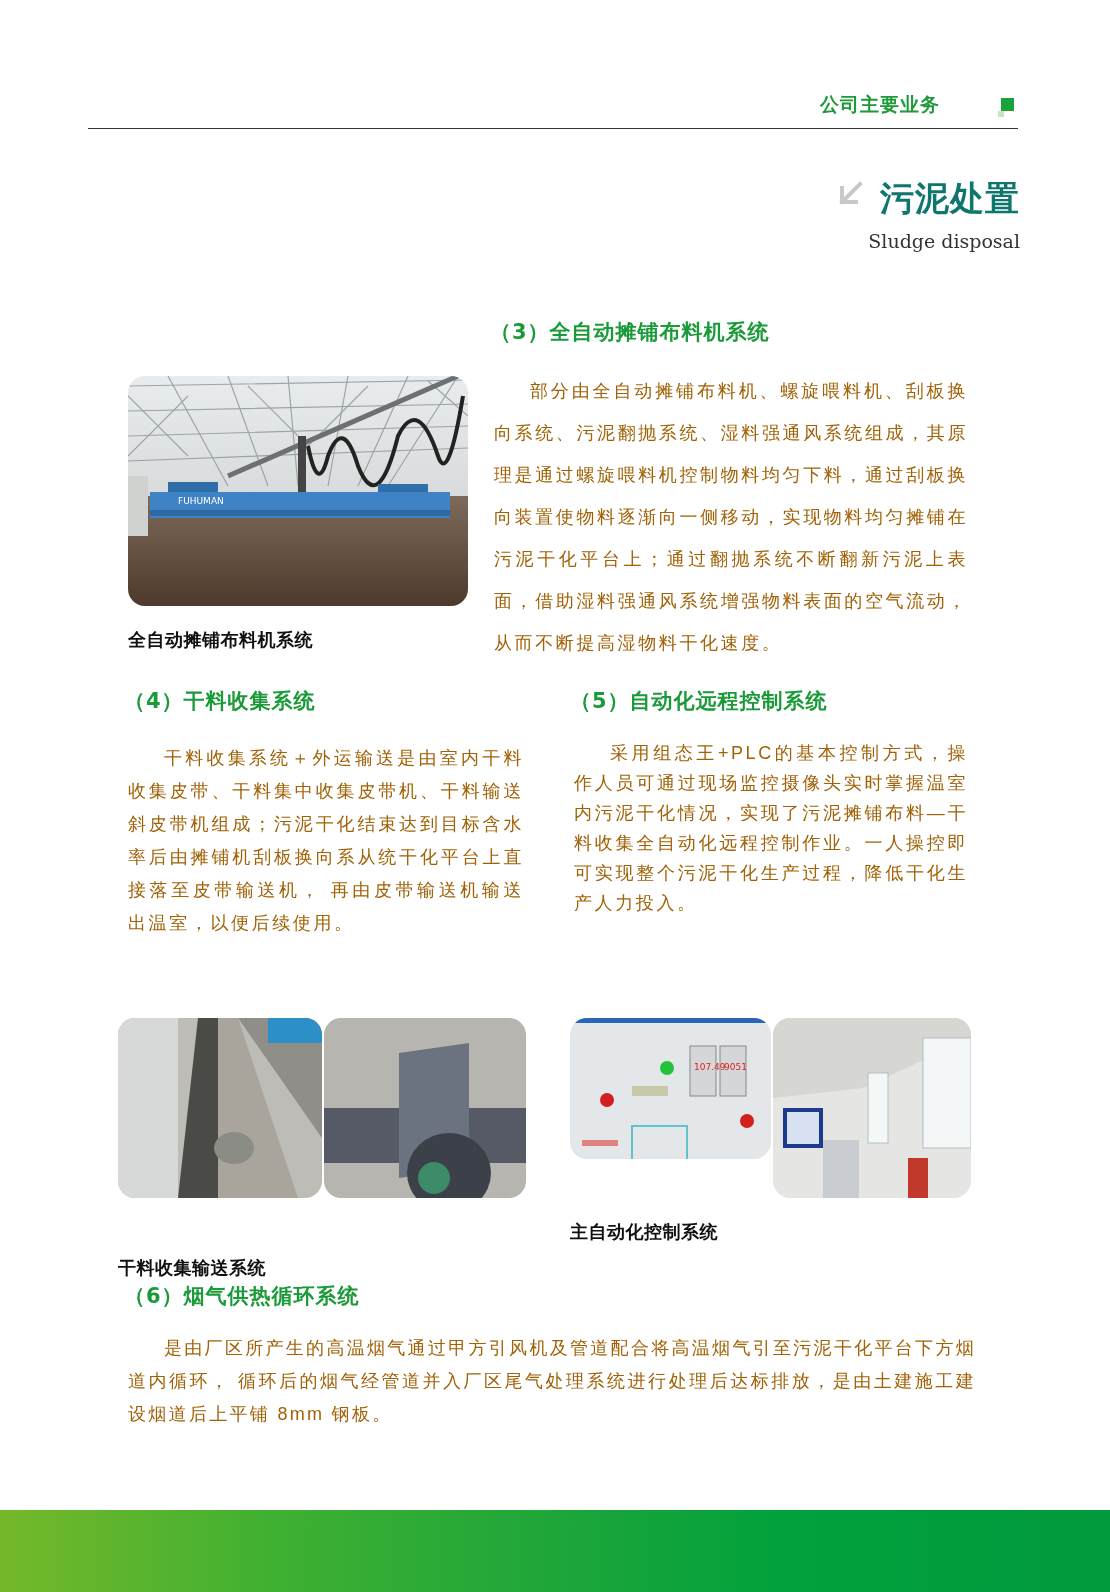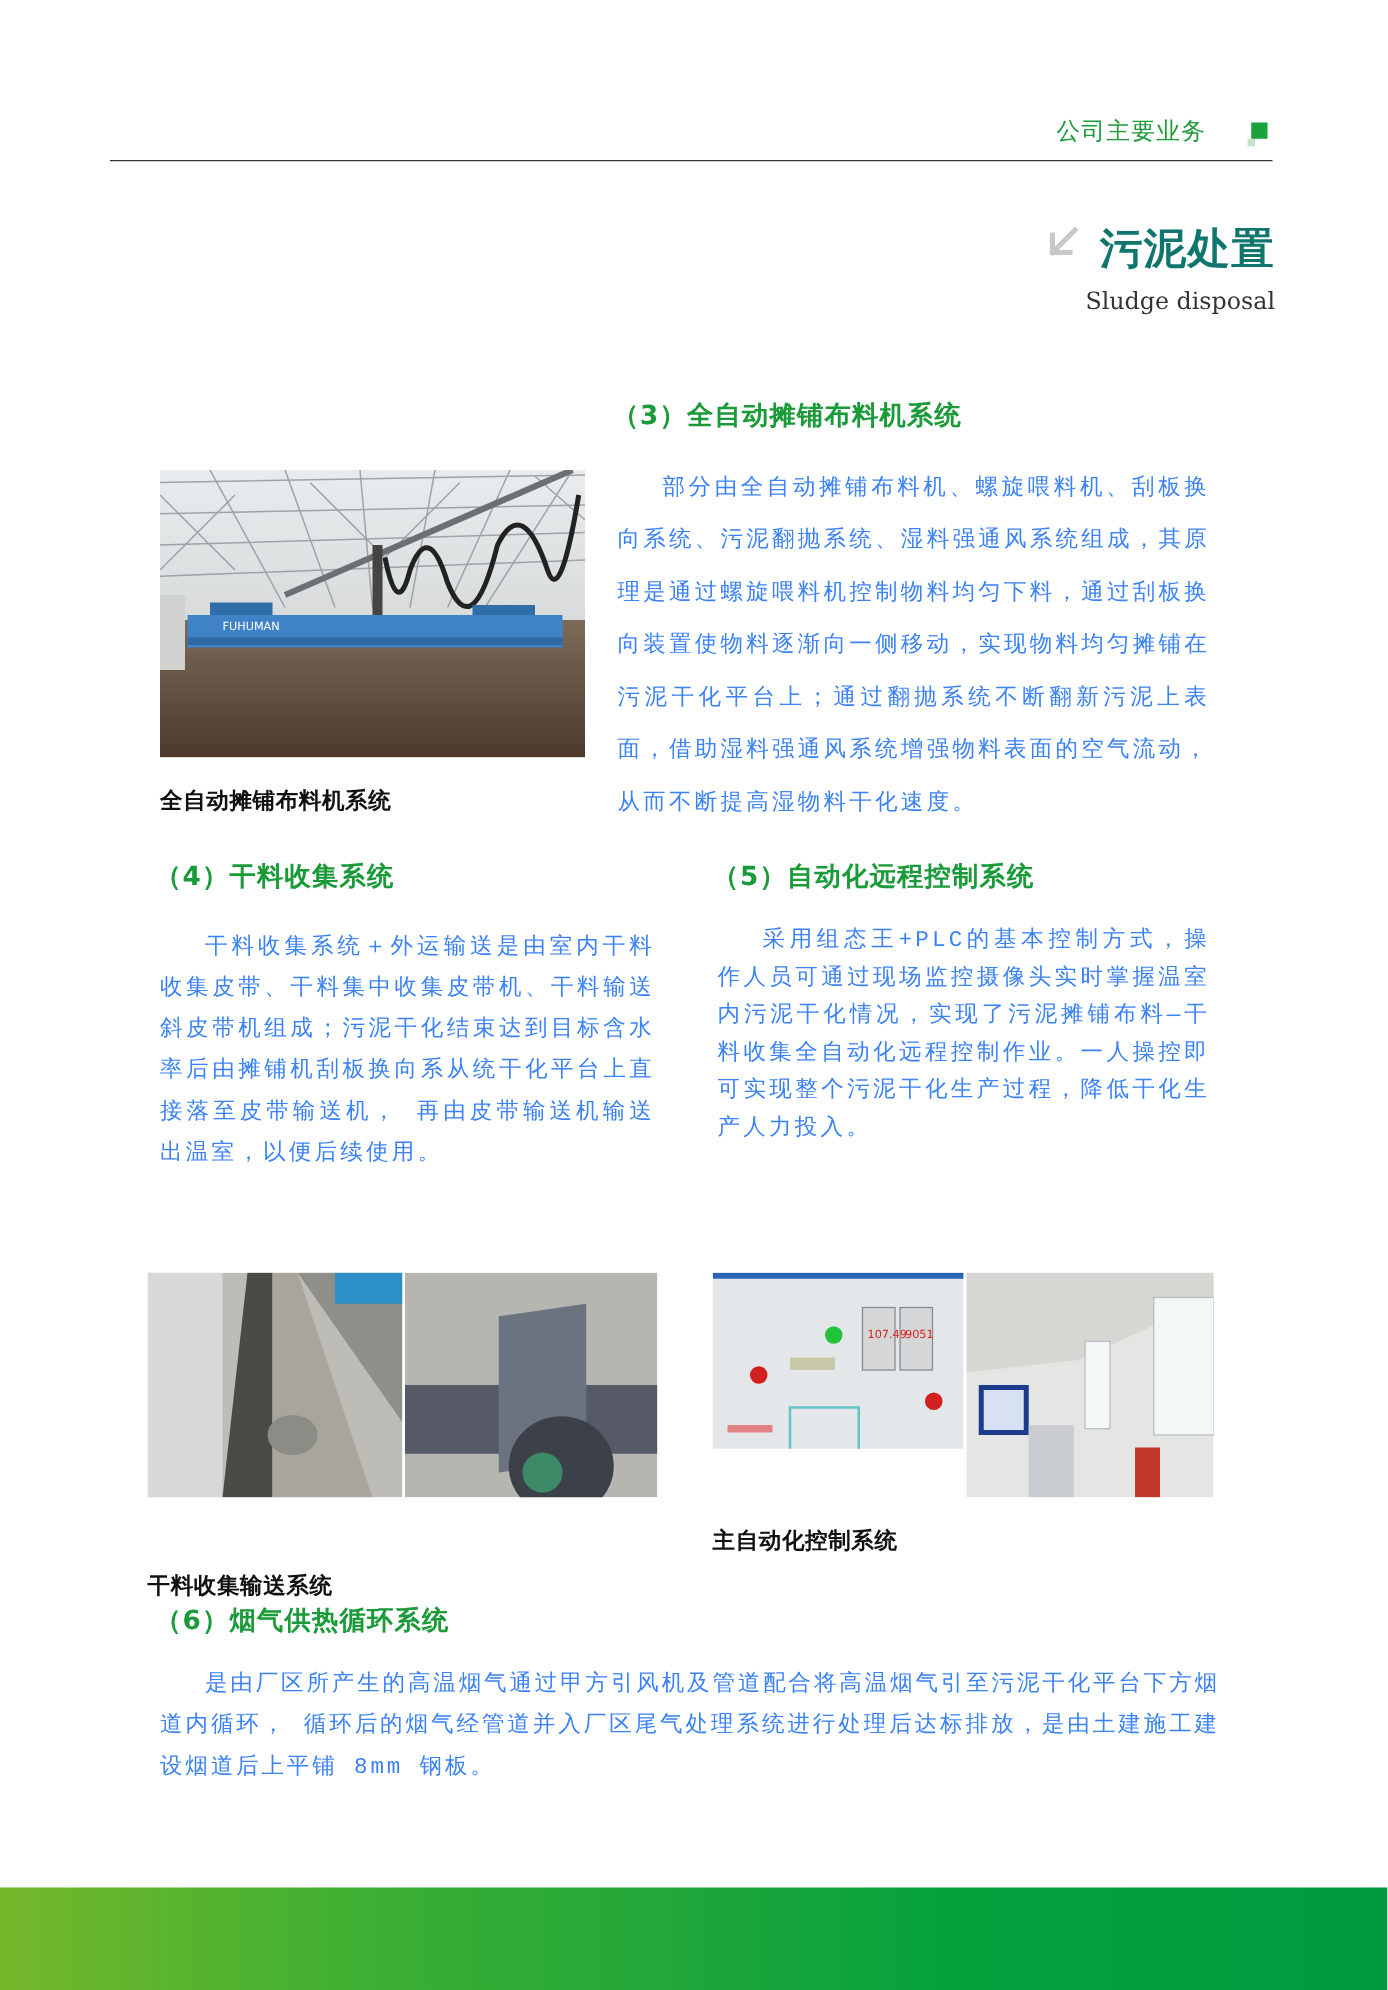--- a/index.html
+++ b/index.html
@@ -1,29 +1,29 @@
 <!DOCTYPE html>
 <html><head>
 <meta charset="utf-8">
 <style>
   * { box-sizing: border-box; margin: 0; padding: 0; }
   body { width: 1110px; height: 1592px; background: #ffffff; position: relative; overflow: hidden;
          font-family: "DejaVu Sans", "Liberation Sans", sans-serif; color: #222; }
   .abs { position: absolute; }
-  .section-tag { left: 820px; top: 92px; width: 170px; text-align: center; color: #1f9a3a; font-size: 19px; font-weight: normal; letter-spacing: 1px; }
+  .section-tag { left: 820px; top: 92px; width: 170px; text-align: left; color: #1f9a3a; font-size: 19px; font-weight: bold; letter-spacing: 1px; }
   .tag-square { left: 1001px; top: 98px; width: 13px; height: 13px; background: #1aa23b; }
   .tag-square-small { left: 998px; top: 111px; width: 6px; height: 6px; background: #c8e2c8; }
   .header-rule { left: 88px; top: 128px; width: 930px; height: 1px; background: #333; }
   .arrow-icon { left: 834px; top: 178px; width: 32px; height: 32px; }
   .page-title { left: 880px; top: 176px; width: 140px; text-align: right; color: #0f766e; font-size: 34px; font-weight: bold; font-family: "DejaVu Serif", serif; letter-spacing: 1px; }
   .page-subtitle { left: 800px; top: 230px; width: 220px; text-align: right; color: #333; font-size: 19px; font-family: "DejaVu Serif", serif; }
   .h2 { color: #1a9a38; font-size: 21px; font-weight: bold; letter-spacing: 1px; }
-  .para { font-family: Liberation Mono, monospace; color: #3b82f6; font-size: 18px; letter-spacing: 2.6px; text-indent: 2em; text-align: justify; }
+  .para { font-family: Liberation Sans, sans-serif; color: #a16207; font-size: 18px; letter-spacing: 2.6px; text-indent: 2em; text-align: justify; }
   .caption { font-size: 18px; font-weight: bold; color: #111; letter-spacing: 0.5px; }
-  .photo { overflow: hidden; }
+  .photo { overflow: hidden; border-radius: 17px; }
   .footer-band { left: 0; top: 1510px; width: 1110px; height: 82px;
      background: linear-gradient(90deg, #75b82a 0%, #3fb032 25%, #1ea63a 50%, #02a13c 70%, #019a3e 100%); }
 </style>
 </head>
 <body>
 
 <div class="abs section-tag">公司主要业务</div>
 <div class="abs tag-square-small"></div>
 <div class="abs tag-square"></div>
 <div class="abs header-rule"></div>

